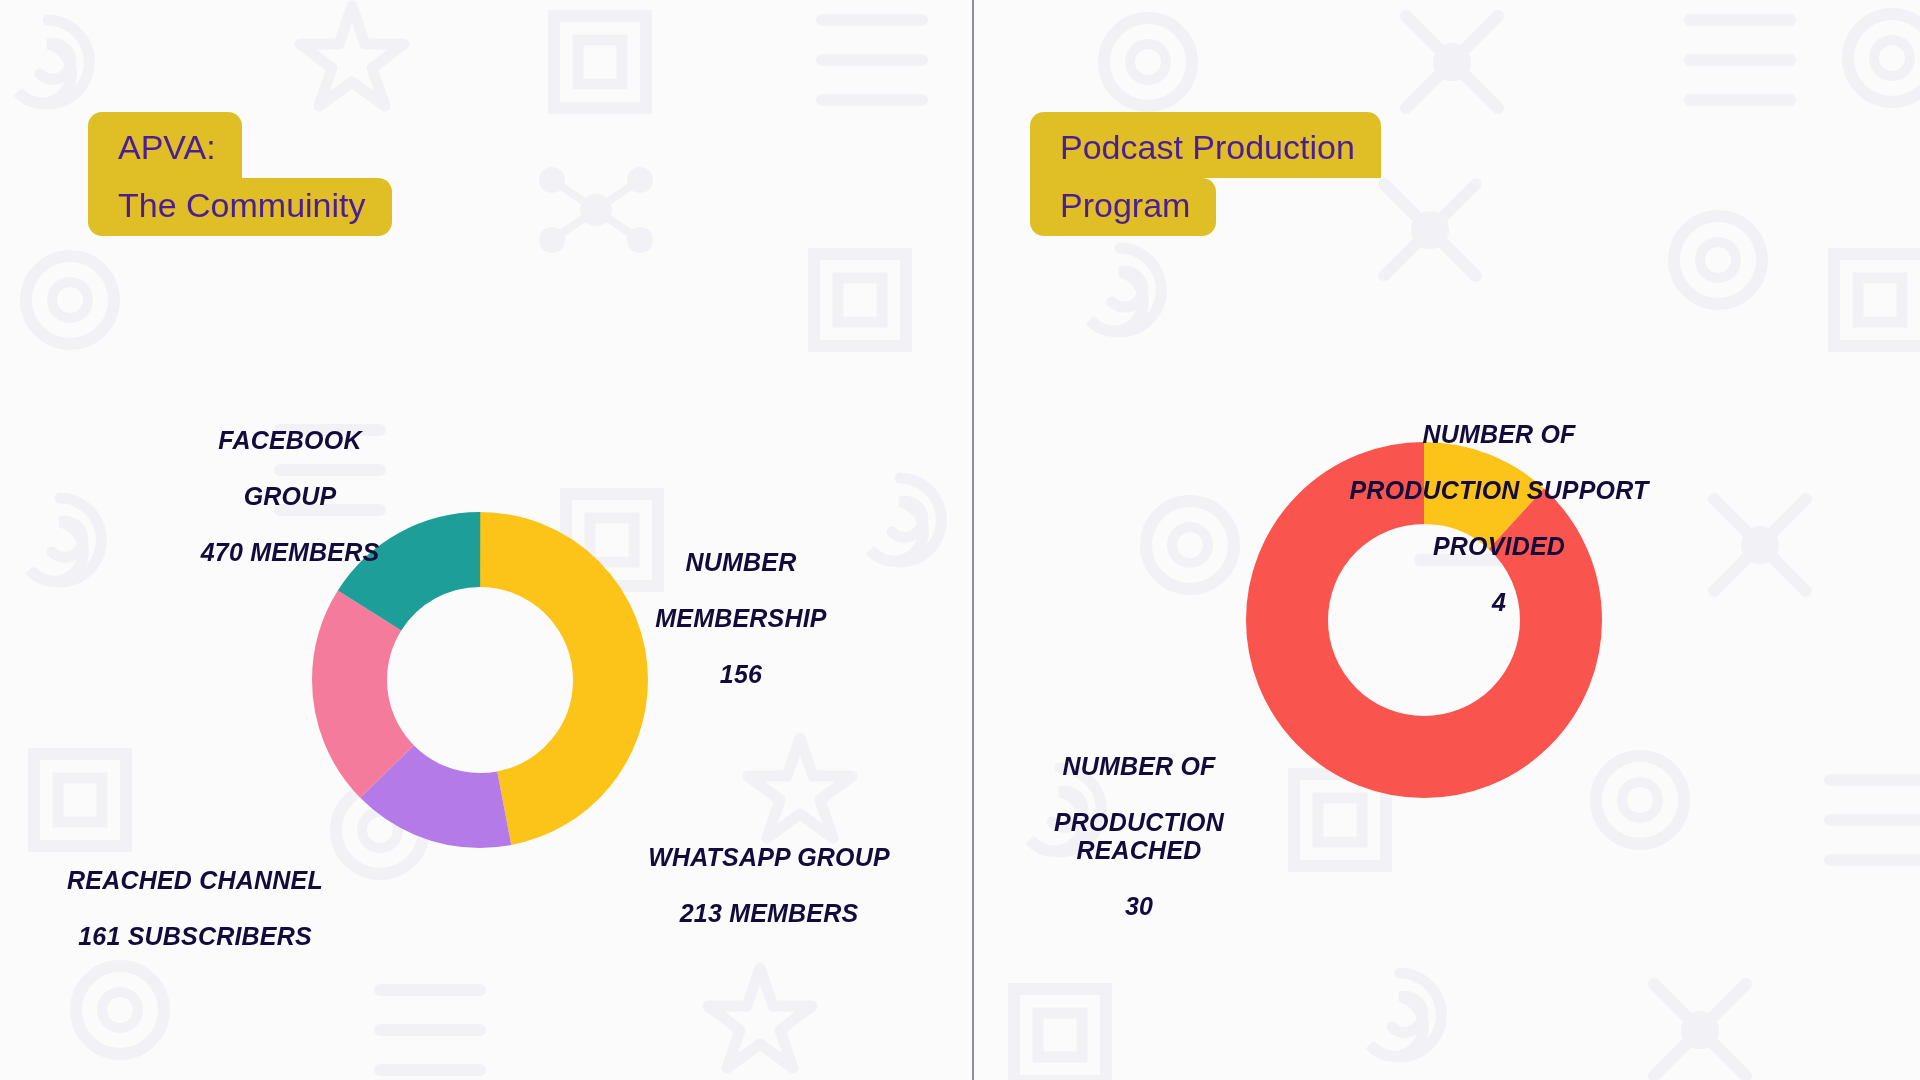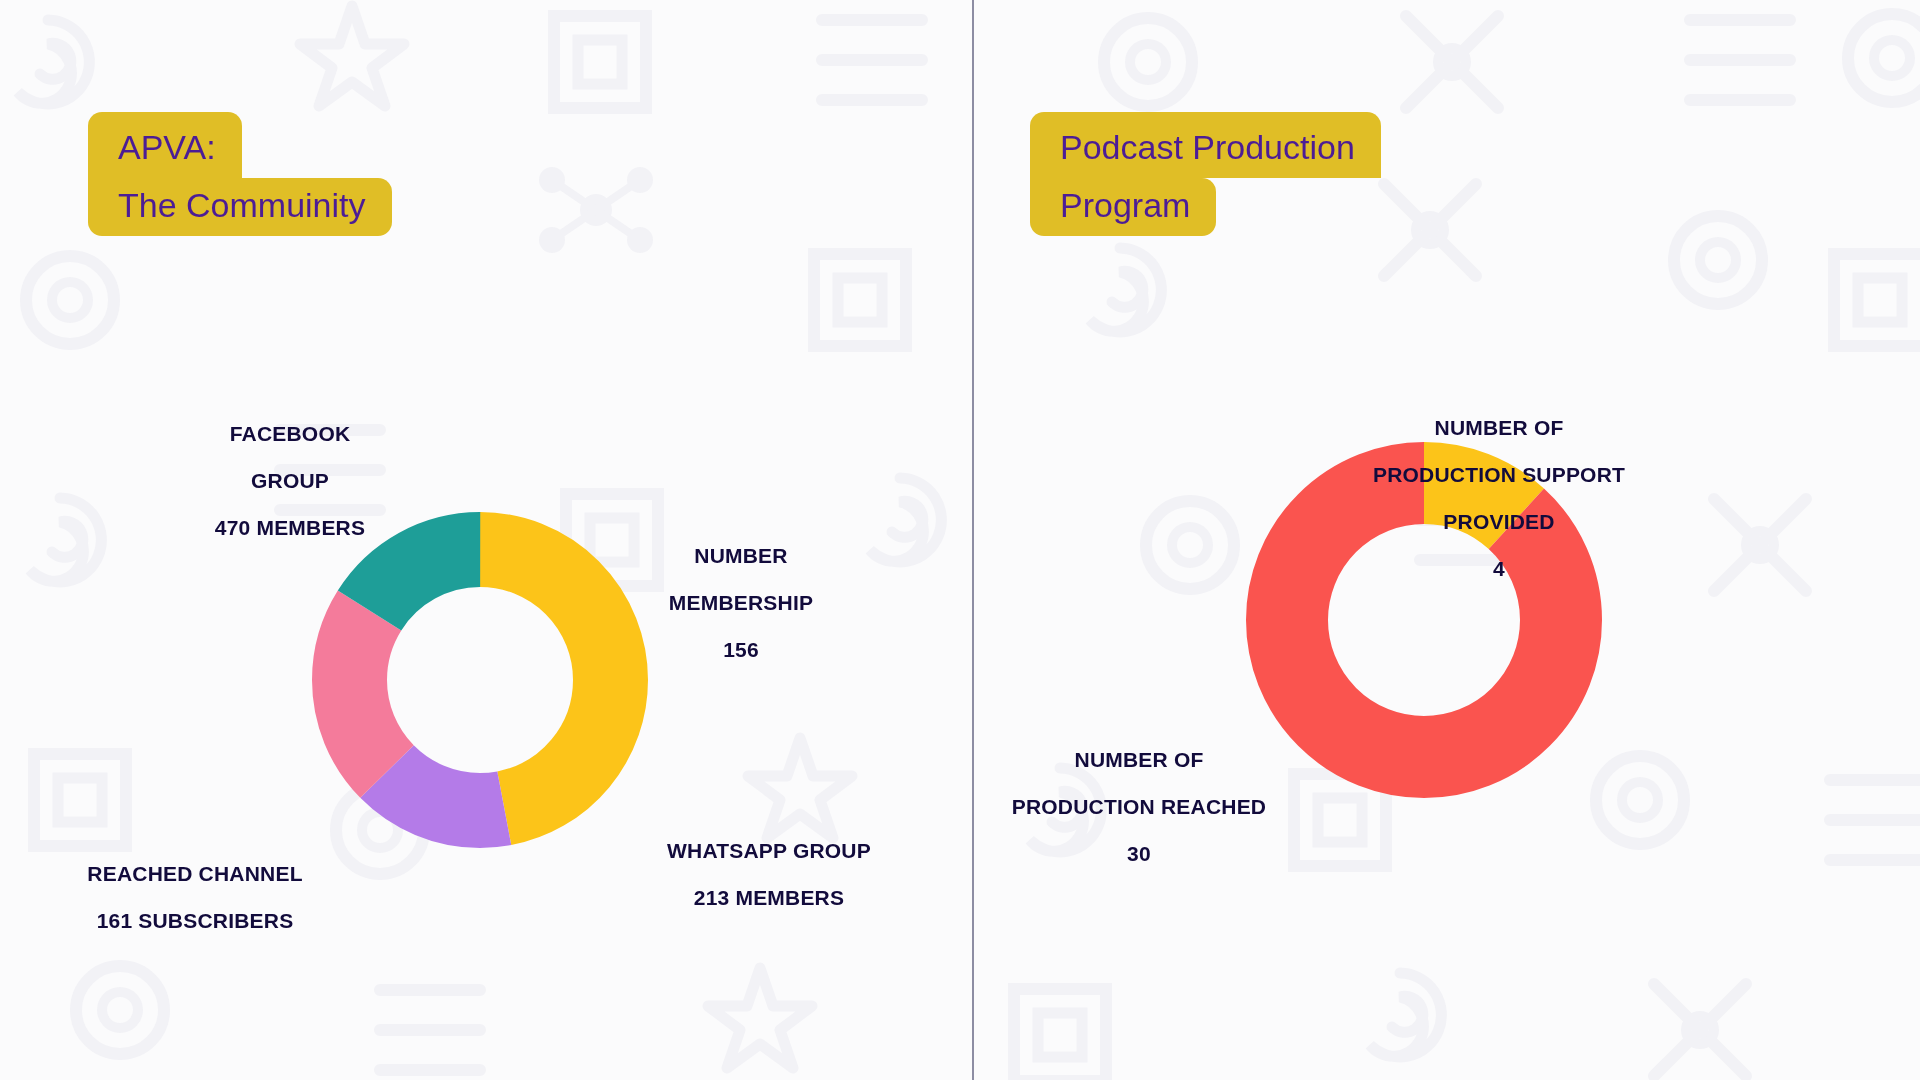--- a/index.html
+++ b/index.html
@@ -81,24 +81,25 @@
 
   
   .donut-wrap { position: absolute; }
   .donut { display: block; }
 
   
   .clabel {
     position: absolute;
     color: #120B3C;
     font-weight: bold;
-    font-size: 21px;
+    font-size: 25px;
     line-height: 1.12;
     letter-spacing: 0.2px;
     white-space: pre-line;
+    font-style: italic;
   }
   .ta-center { text-align: center; }
 </style>
 </head>
 <body>
 
 <div id="stage">
 
   <svg class="bg-pattern" viewBox="0 0 1920 1080" xmlns="http://www.w3.org/2000/svg" aria-hidden="true">
     <defs>

